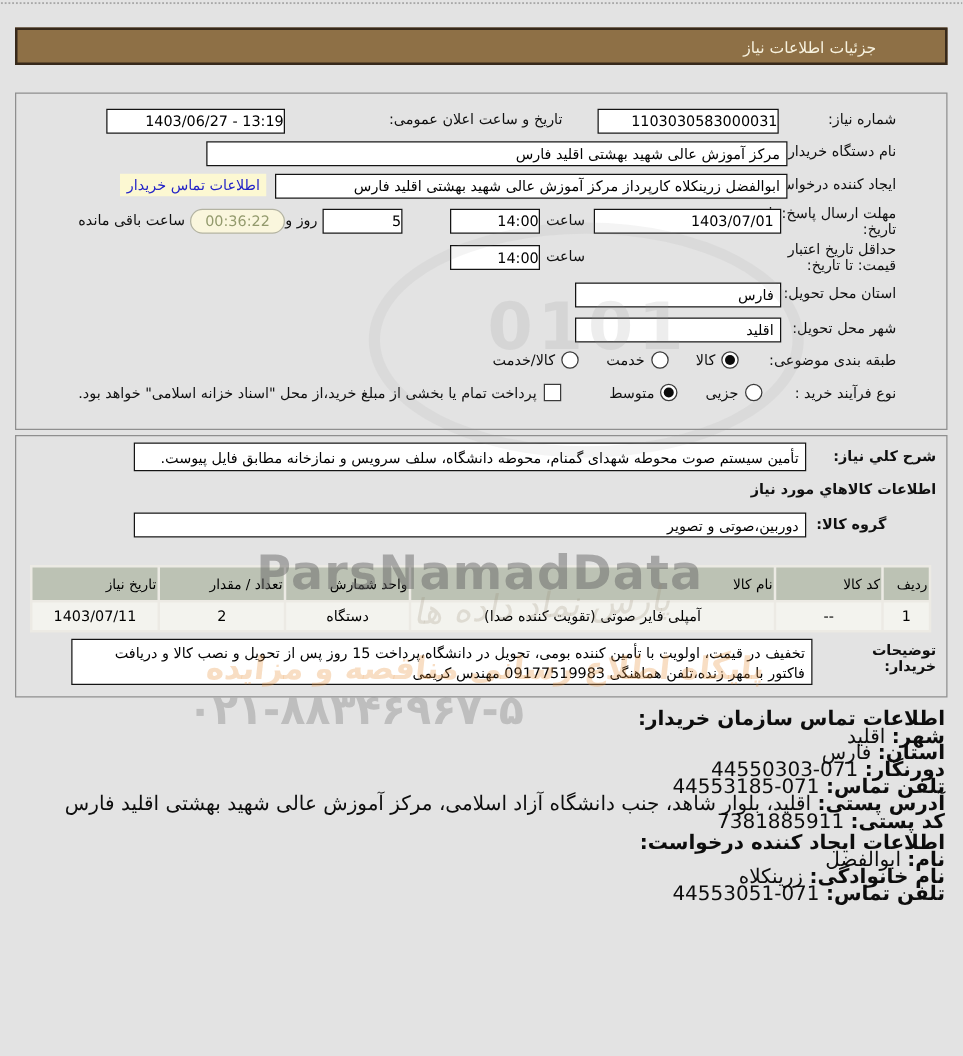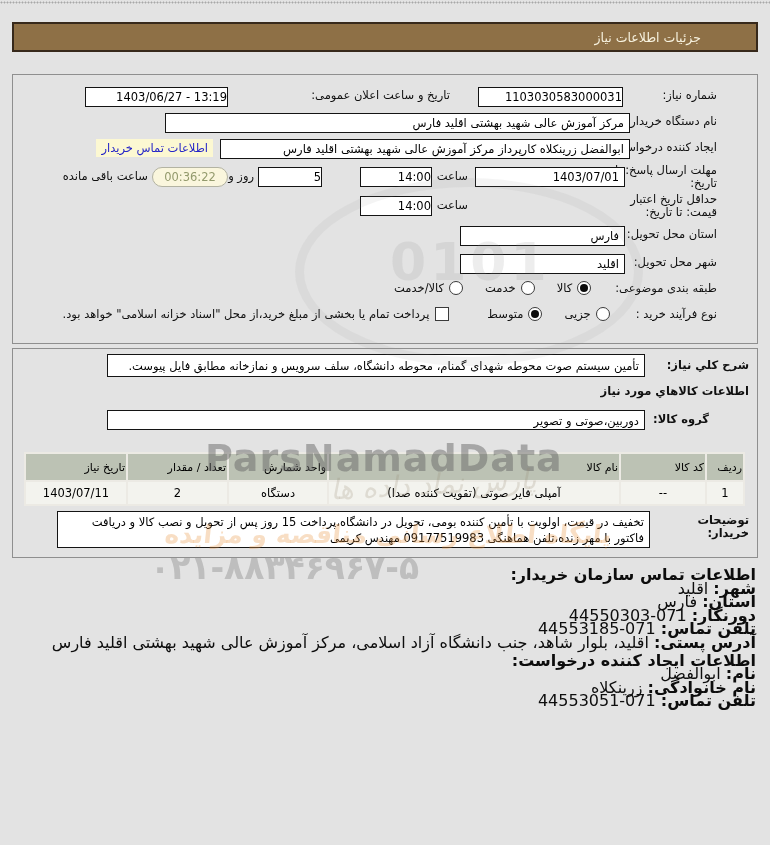--- a/index.html
+++ b/index.html
@@ -183,20 +183,21 @@
     </div>
   </div>
 
   <div id="contactBlock">
     <div class="cline b">اطلاعات تماس سازمان خریدار:</div>
     <div class="cline"><b>شهر:</b> <span>اقلید</span></div>
     <div class="cline"><b>استان:</b> <span>فارس</span></div>
     <div class="cline"><b>دورنگار:</b> <span class="ltr">44550303-071</span></div>
     <div class="cline"><b>تلفن تماس:</b> <span class="ltr">44553185-071</span></div>
     <div class="cline"><b>آدرس پستی:</b> <span>اقلید، بلوار شاهد، جنب دانشگاه آزاد اسلامی، مرکز آموزش عالی شهید بهشتی اقلید فارس</span></div>
+    <div class="cline"><b>کد پستی:</b> <span class="ltr">7381885911</span></div>
     <div class="cline b" style="margin-top:4px;">اطلاعات ایجاد کننده درخواست:</div>
     <div class="cline"><b>نام:</b> <span>ابوالفضل</span></div>
     <div class="cline"><b>نام خانوادگی:</b> <span>زرینکلاه</span></div>
     <div class="cline"><b>تلفن تماس:</b> <span class="ltr">44553051-071</span></div>
   </div>
 
   <div class="wm wm-logo"></div>
   <div class="wm wm-digits">0101</div>
   <div class="wm wm-brand">ParsNamadData</div>
   <div class="wm wm-script">پارس نماد داده ها</div>

